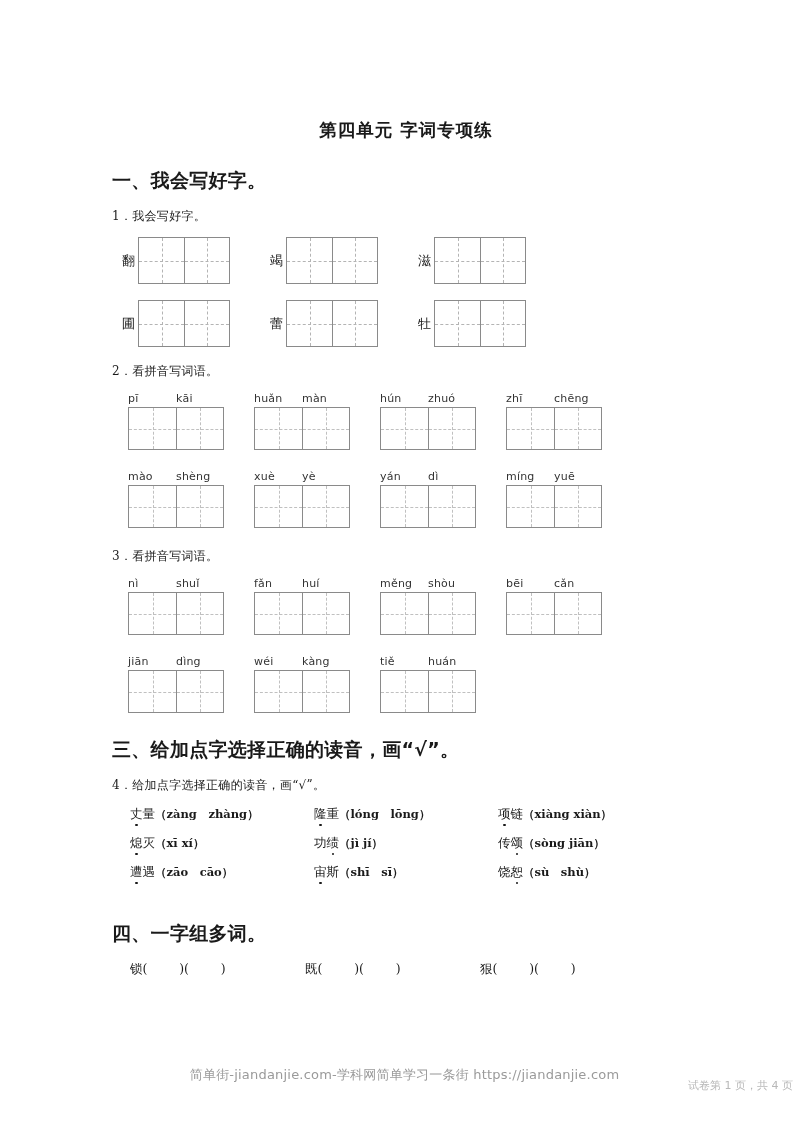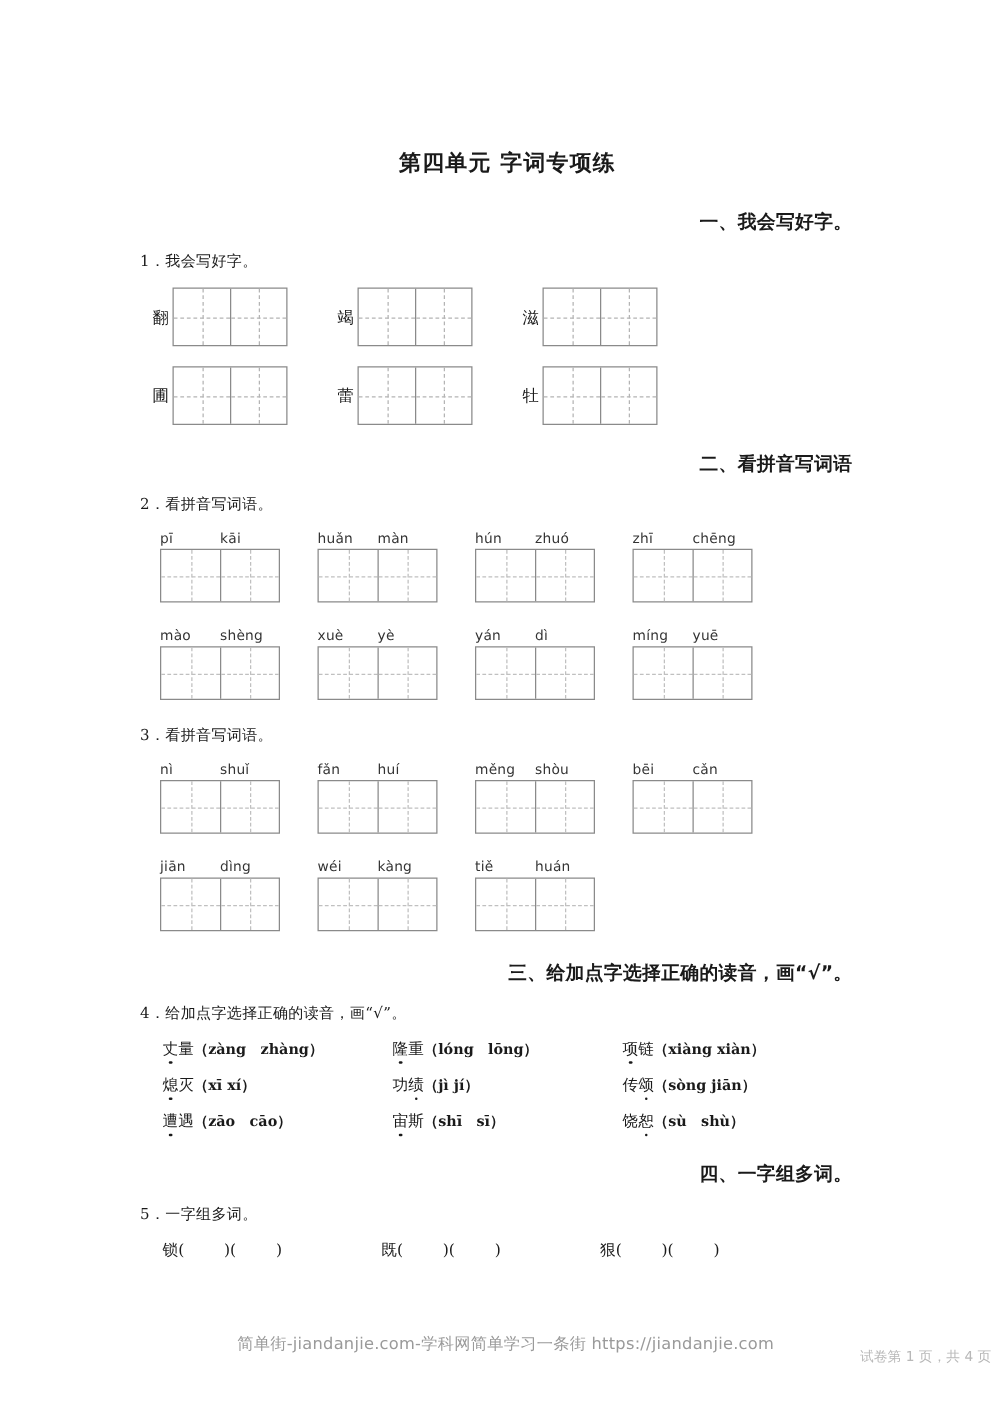--- a/index.html
+++ b/index.html
@@ -34,26 +34,25 @@
     font-size: 17.5px;
     font-weight: bold;
     letter-spacing: 1px;
     margin: 0 0 26px 0;
     padding-left: 18px;
     font-family: "DejaVu Sans", "Liberation Sans", sans-serif;
   }
 
   
   .sec-head {
-    font-size: 15px;
+    font-size: 19px;
     font-weight: bold;
     margin: 0 0 14px 0;
     letter-spacing: 0.3px;
     font-family: "DejaVu Sans", "Liberation Sans", sans-serif;
-    text-align: right;
   }
   .q-line {
     font-size: 12px;
     margin: 0 0 12px 0;
     letter-spacing: 0.3px;
   }
 
   
   .charRow {
     display: flex;
@@ -276,21 +275,20 @@
       </div>
       <div class="charGroup">
         <span class="lead-char">牡</span>
         <div class="tzg">
             <div class="cell"></div>
             <div class="cell"></div>
           </div>
       </div>
     </div>
 
-    <div class="sec-head" style="margin-top:22px;">二、看拼音写词语</div>
     <div class="q-line">2．看拼音写词语。</div>
 
     <div class="pyRow">
       <div class="pyWord">
         <div class="pyLabels">
           <span>pī</span>
             <span>kāi</span>
         </div>
         <div class="pyBoxes">
             <div class="cell"></div>
@@ -500,22 +498,21 @@
           <span>斯</span>
           <span class="pron-pinyin">（shī　sī）</span>
       </div>
       <div class="pronItem">
         <span>饶</span>
           <span class="dotted">恕</span>
           <span class="pron-pinyin">（sù　shù）</span>
       </div>
     </div>
 
-    <div class="sec-head" style="margin-top:24px;">四、一字组多词。</div>
-    <div class="q-line">5．一字组多词。</div>
+    <div class="sec-head" style="margin-top:40px;">四、一字组多词。</div>
 
     <div class="zuciRow">
       <div class="zuciItem">锁(        )(        )</div>
       <div class="zuciItem">既(        )(        )</div>
       <div class="zuciItem">狠(        )(        )</div>
     </div>
 
   </div>
 
   <div class="footer">

